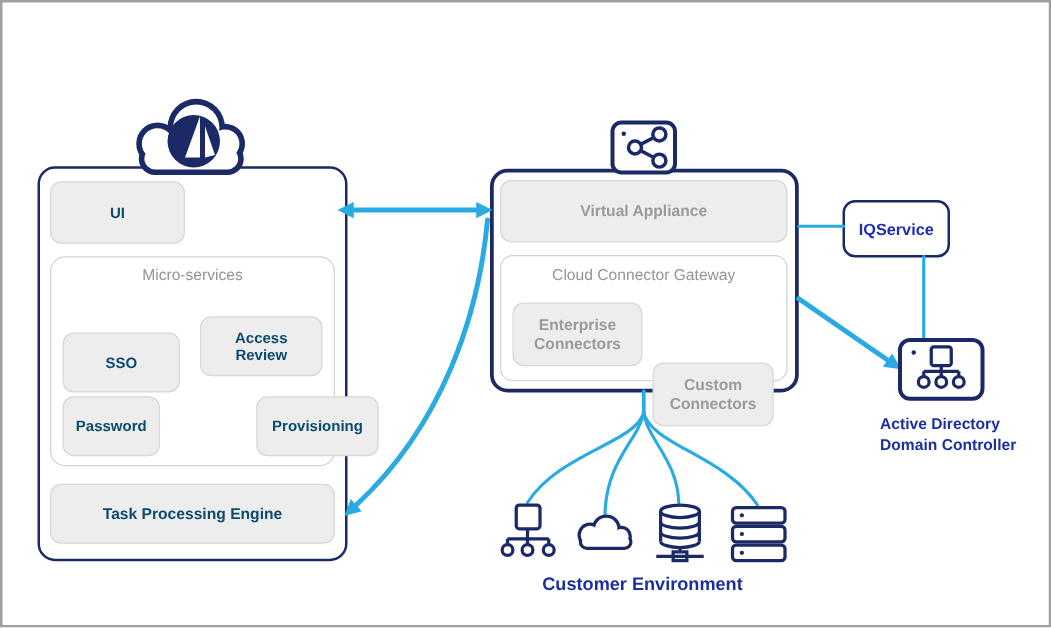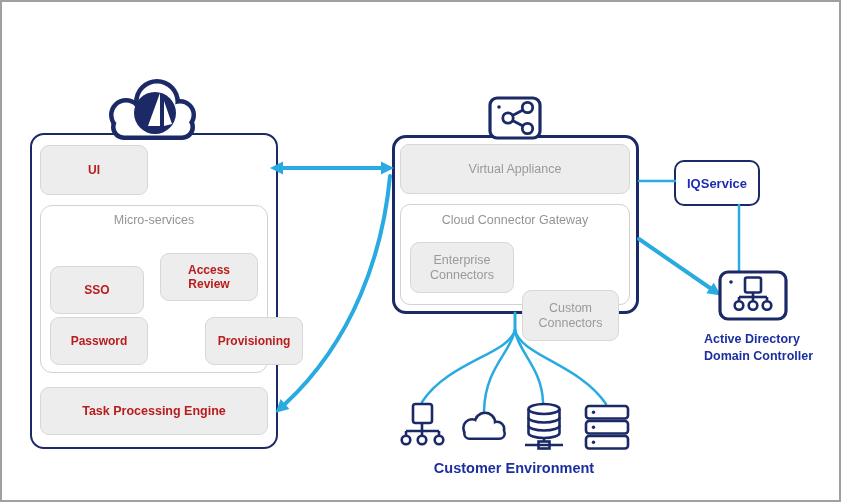--- a/index.html
+++ b/index.html
@@ -19,24 +19,24 @@
     border-radius:14px;
     z-index:1;
   }
   .gray-box{
     position:absolute;box-sizing:border-box;
     background:#ededed;
     border:1.5px solid #d7d7d7;
     border-radius:9px;
     display:flex;align-items:center;justify-content:center;
     text-align:center;
-    color:#b91c1c;font-size:12px;font-weight:600;line-height:1.2;
+    color:#0c4a6e;font-size:12px;font-weight:600;line-height:1.2;
     z-index:2;
   }
-  .gray-box.muted{color:#9a9a9a;font-weight:400;font-size:12.5px;}
+  .gray-box.muted{color:#9a9a9a;font-weight:700;font-size:12.5px;}
   .group-box{
     position:absolute;box-sizing:border-box;
     background:#ffffff;
     border:1.5px solid #d2d2d2;
     border-radius:12px;
     z-index:2;
   }
   .group-title{
     position:absolute;left:0;right:0;
     text-align:center;
@@ -77,21 +77,21 @@
 
   <div class="group-box" style="left:38px;top:203px;width:228px;height:168px;"></div>
   <div class="group-title" style="left:38px;top:211px;width:228px;">Micro-services</div>
 
   <div class="gray-box" style="left:48px;top:264px;width:94px;height:48px;">
     <span>SSO</span>
   </div>
   <div class="gray-box" style="left:158px;top:251px;width:98px;height:48px;padding:0 14px;">
     <span>Access Review</span>
   </div>
-  <div class="gray-box" style="left:48px;top:315px;width:98px;height:48px;">
+  <div class="gray-box" style="left:48px;top:315px;width:78px;height:48px;">
     <span>Password</span>
   </div>
   <div class="gray-box" style="left:158px;top:315px;width:98px;height:48px;margin-left:45px;">
     <span>Provisioning</span>
   </div>
 
   <div class="gray-box" style="left:38px;top:385px;width:228px;height:48px;font-size:12.5px;">
     <span>Task Processing Engine</span>
   </div>
 

